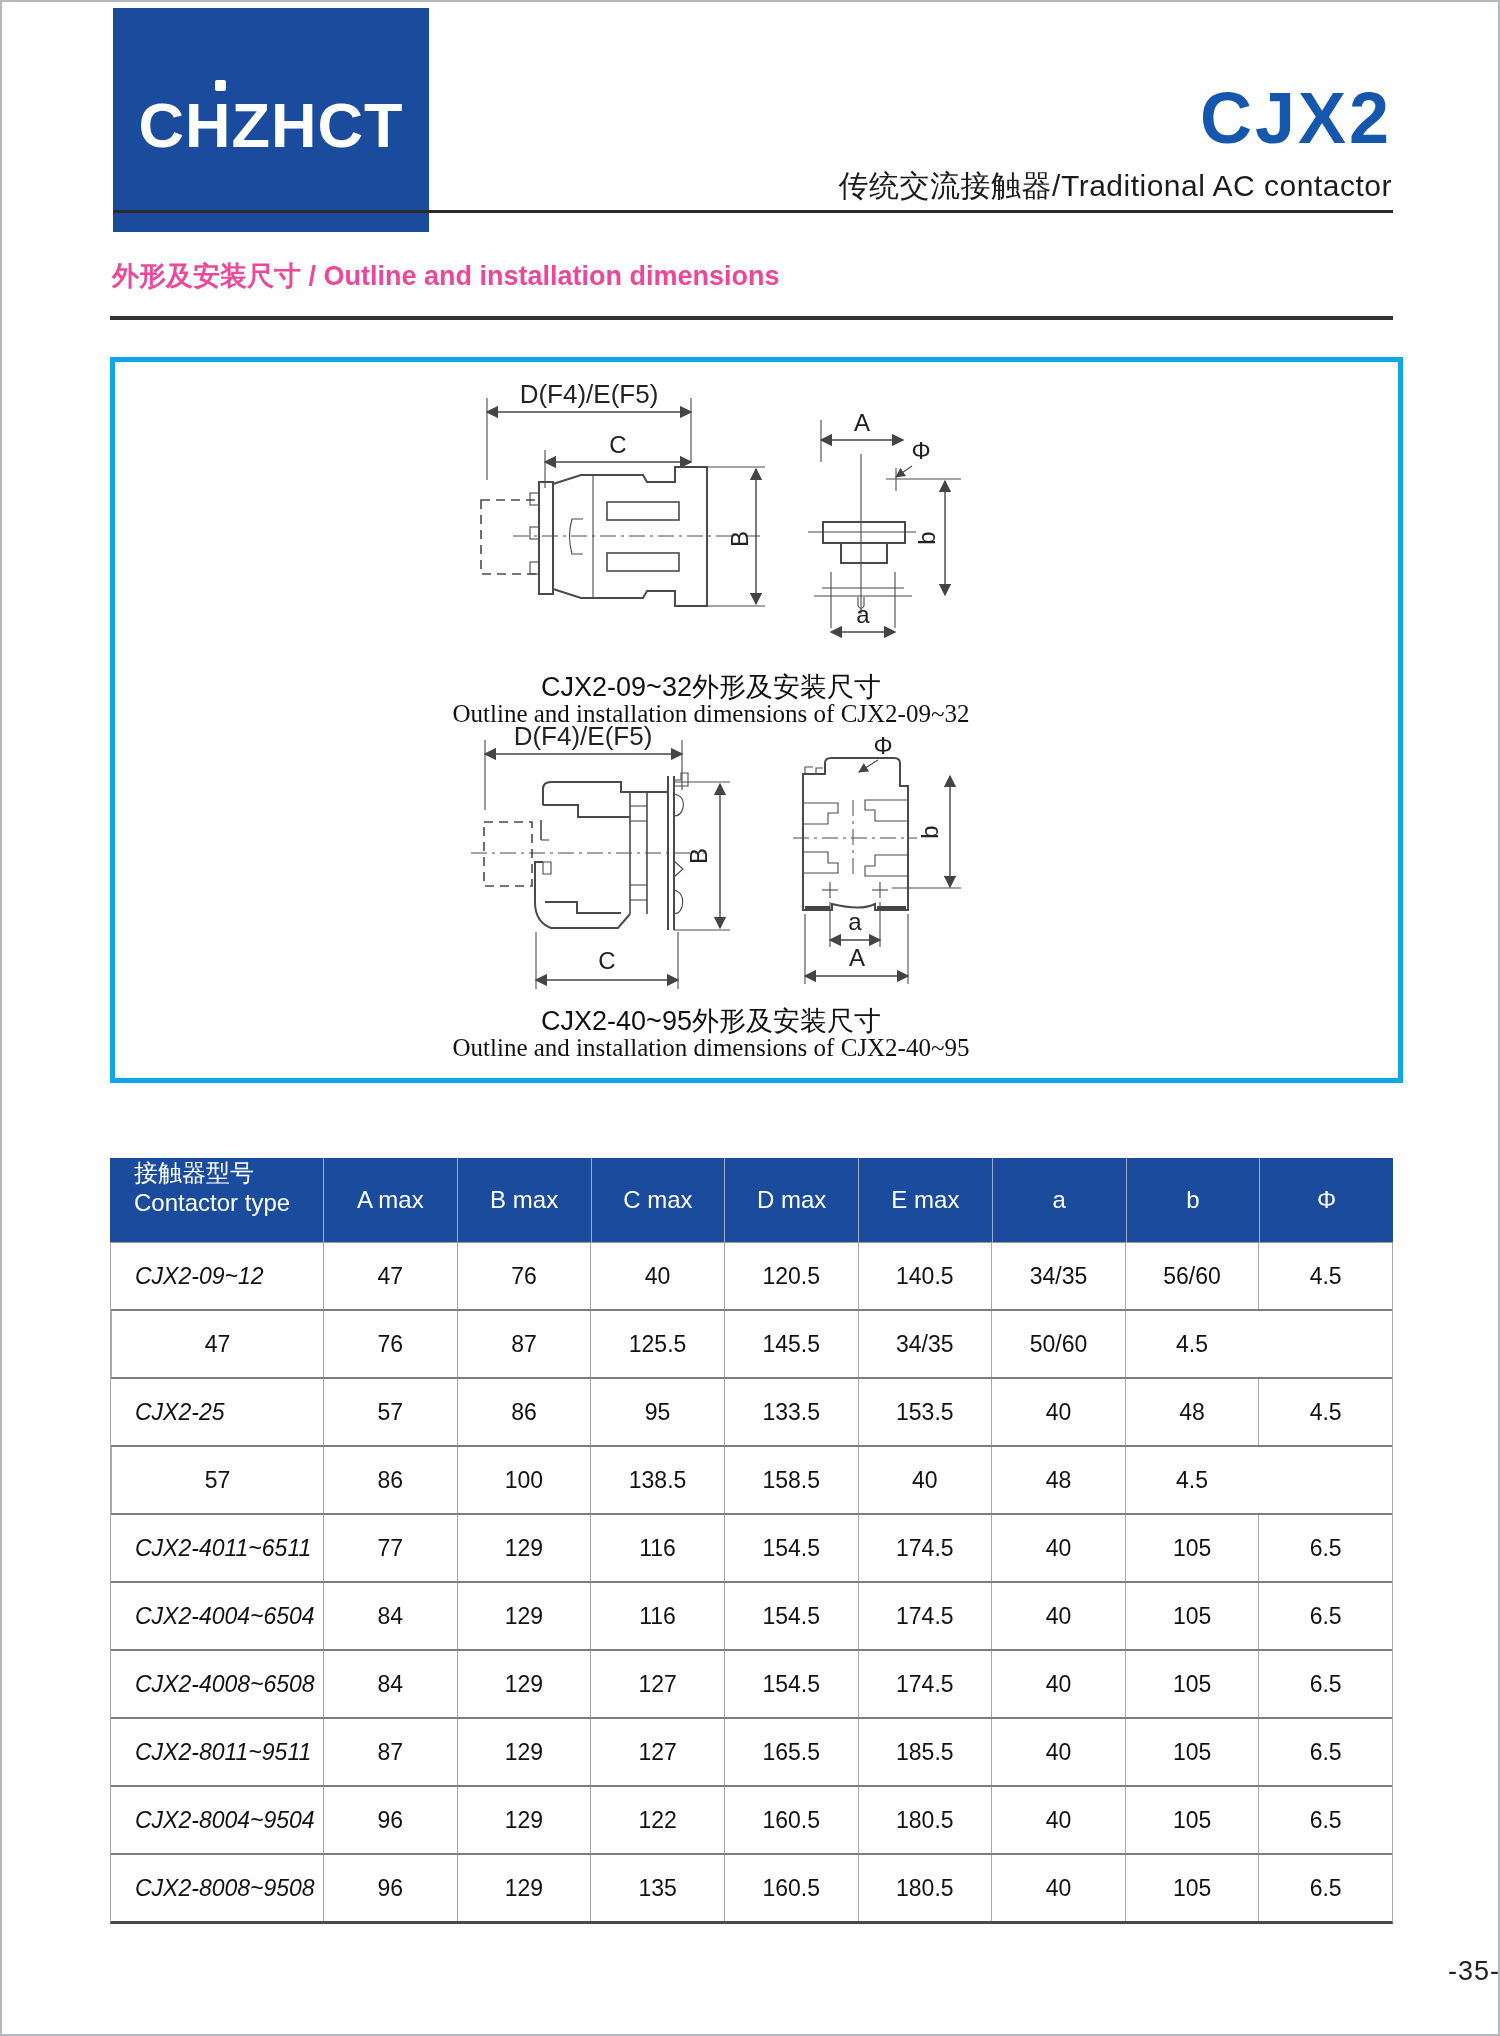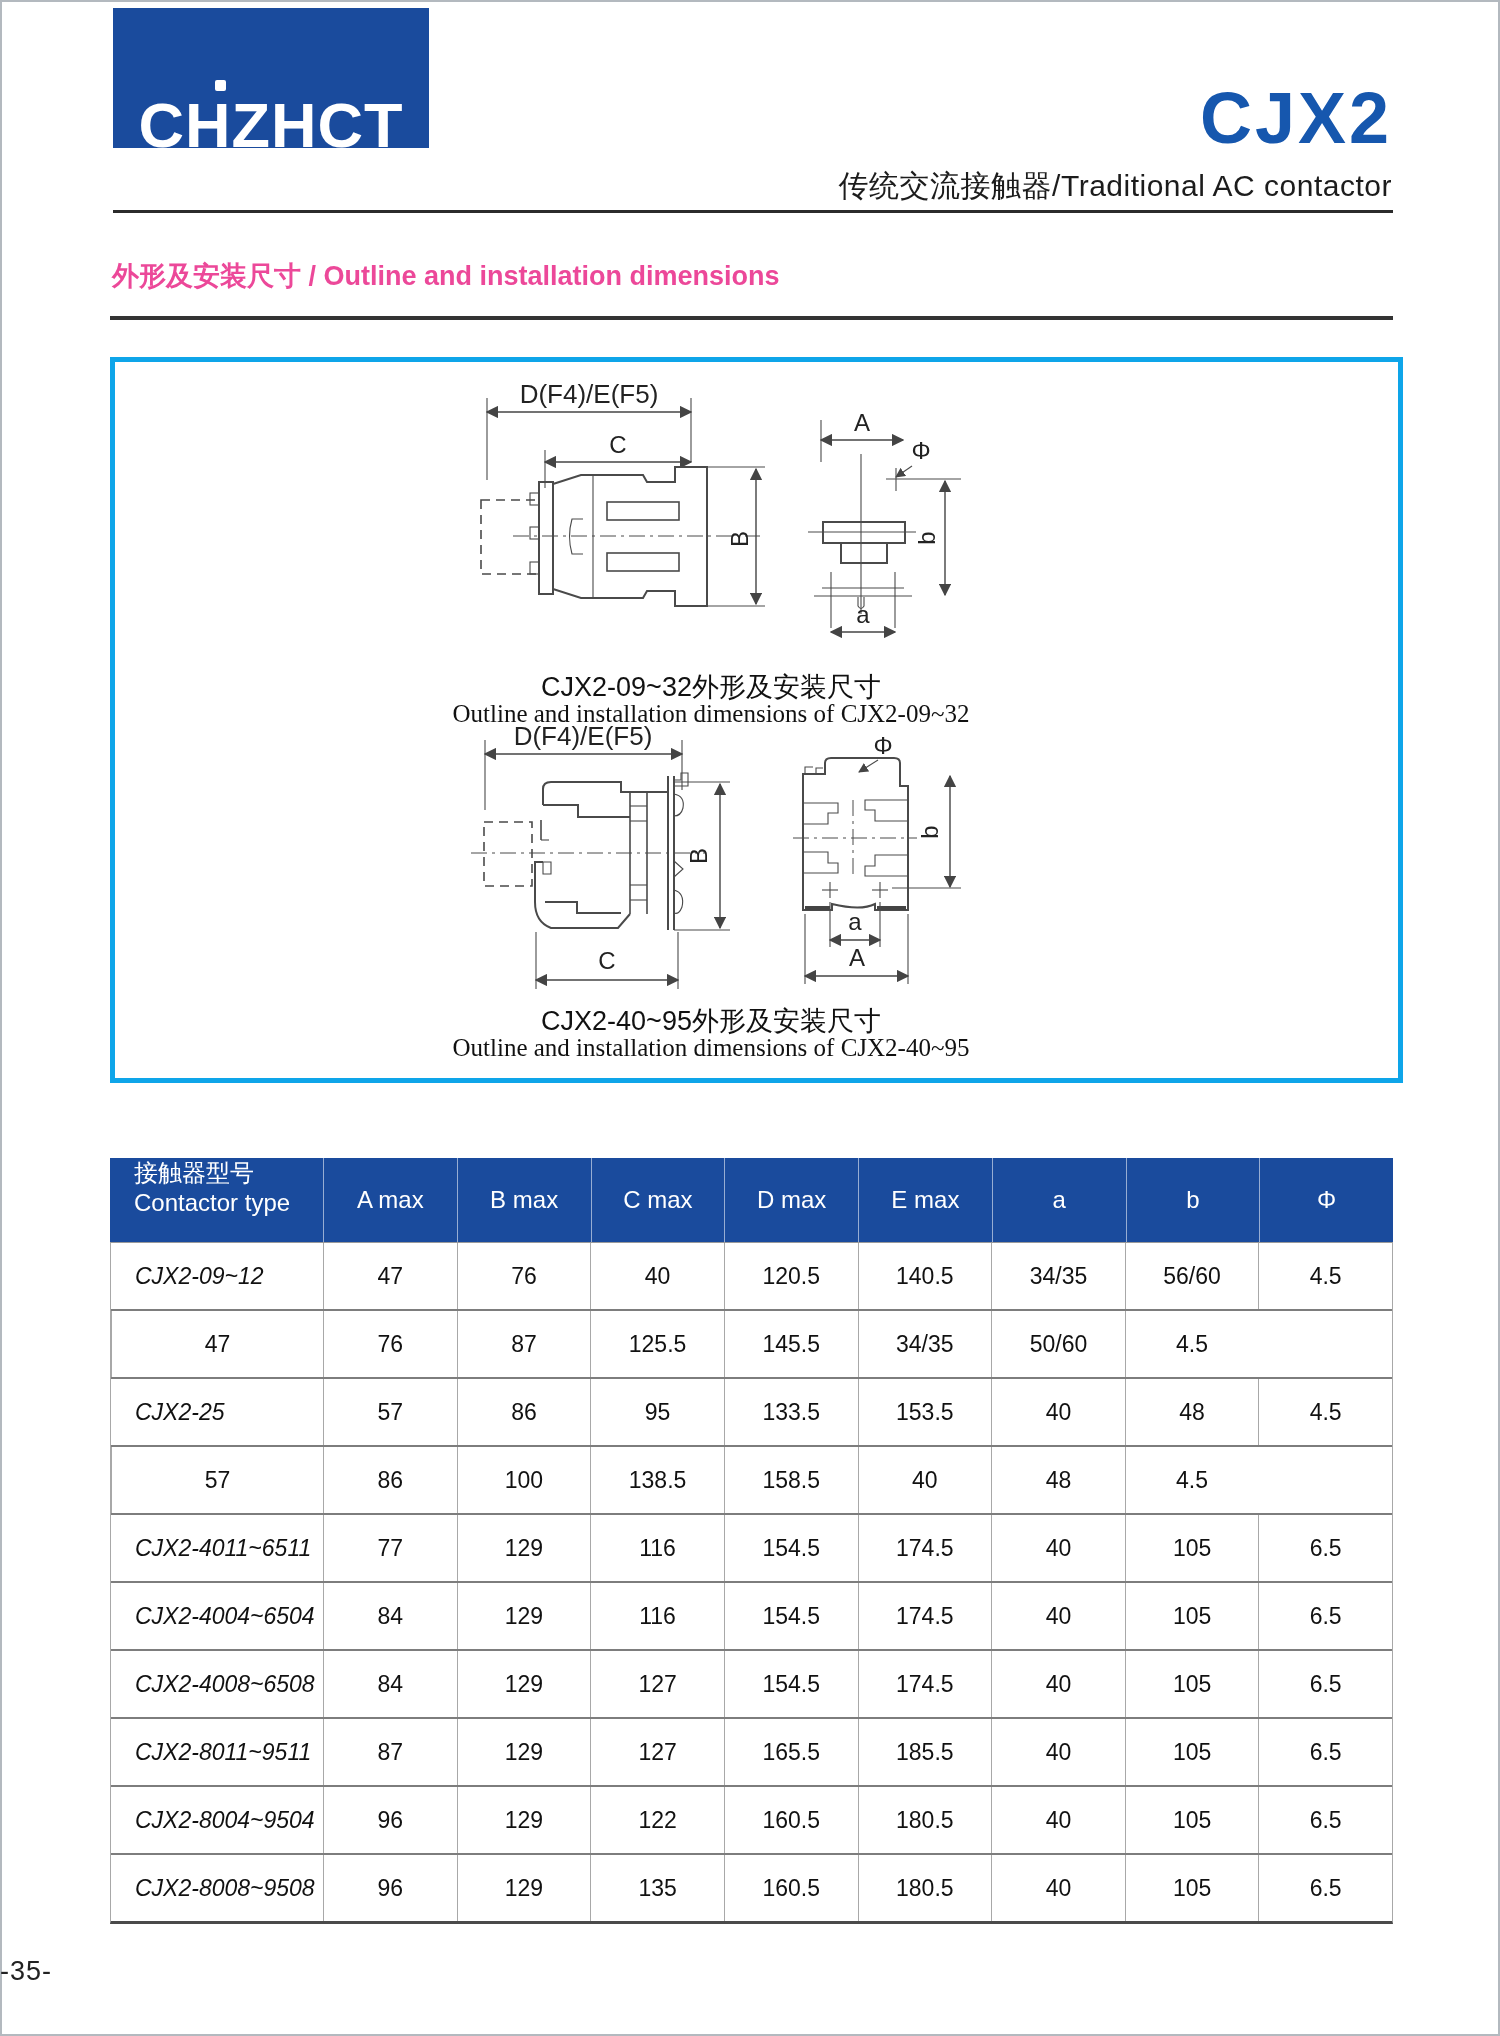--- a/index.html
+++ b/index.html
@@ -3,21 +3,21 @@
 <meta charset="utf-8">
 <style>
   html,body{margin:0;padding:0;}
   body{
     width:1500px;height:2036px;position:relative;background:#ffffff;
     font-family:"Liberation Sans",sans-serif;color:#1a1a1a;overflow:hidden;
   }
   .page-frame{position:absolute;inset:0;border:2px solid #b3b9bf;pointer-events:none;}
 
   
-  .logo-box{position:absolute;left:113px;top:8px;width:316px;height:140px;background:#1a4b9d;}
+  .logo-box{position:absolute;left:113px;top:8px;width:316px;height:224px;background:#1a4b9d;}
   .logo-text{
     position:absolute;left:0;right:0;top:86px;text-align:center;
     font-weight:bold;font-size:63px;line-height:1;color:#ffffff;letter-spacing:1px;
   }
   .logo-dot{position:absolute;left:102px;top:72px;width:11px;height:11px;background:#ffffff;border-radius:2px;}
   .product-title{
     position:absolute;top:82px;right:108px;font-weight:bold;font-size:72px;line-height:1;
     color:#1657ae;letter-spacing:3px;
   }
   .product-subtitle{position:absolute;top:166px;right:108px;font-size:30px;color:#1c1c1c;letter-spacing:.5px;}
@@ -47,21 +47,21 @@
     background:#1a4b9d;color:#fff;
   }
   .thcell{display:flex;align-items:center;justify-content:center;font-size:24px;border-left:1px solid rgba(255,255,255,.55);}
   .thcell.c0{flex-direction:column;align-items:flex-start;justify-content:flex-start;padding-left:24px;border-left:none;line-height:30px;}
   .tbody{border-left:1px solid #a8a8a8;border-right:1px solid #a8a8a8;border-bottom:3px solid #4a4a4a;border-top:1px solid #9a9a9a;}
   .trow{display:grid;grid-template-columns:212px repeat(8,1fr);height:66px;background:#fff;}
   .trow + .trow{border-top:2px solid #7d7d7d;}
   .tcell{display:flex;align-items:center;justify-content:center;font-size:23px;color:#111;border-left:1px solid #a8a8a8;}
   .tcell.c0{justify-content:flex-start;padding-left:24px;border-left:none;font-style:italic;}
 
-  .page-number{position:absolute;left:0;right:0;top:1956px;text-align:left;font-size:27px;color:#222;letter-spacing:1px;}
+  .page-number{position:absolute;left:0;right:0;top:1956px;text-align:right;font-size:27px;color:#222;letter-spacing:1px;}
 </style>
 </head>
 <body>
 
 <div class="page-frame"></div>
 
 <div class="logo-box">
   <div class="logo-text">CHZHCT</div>
   <div class="logo-dot"></div>
 </div>

